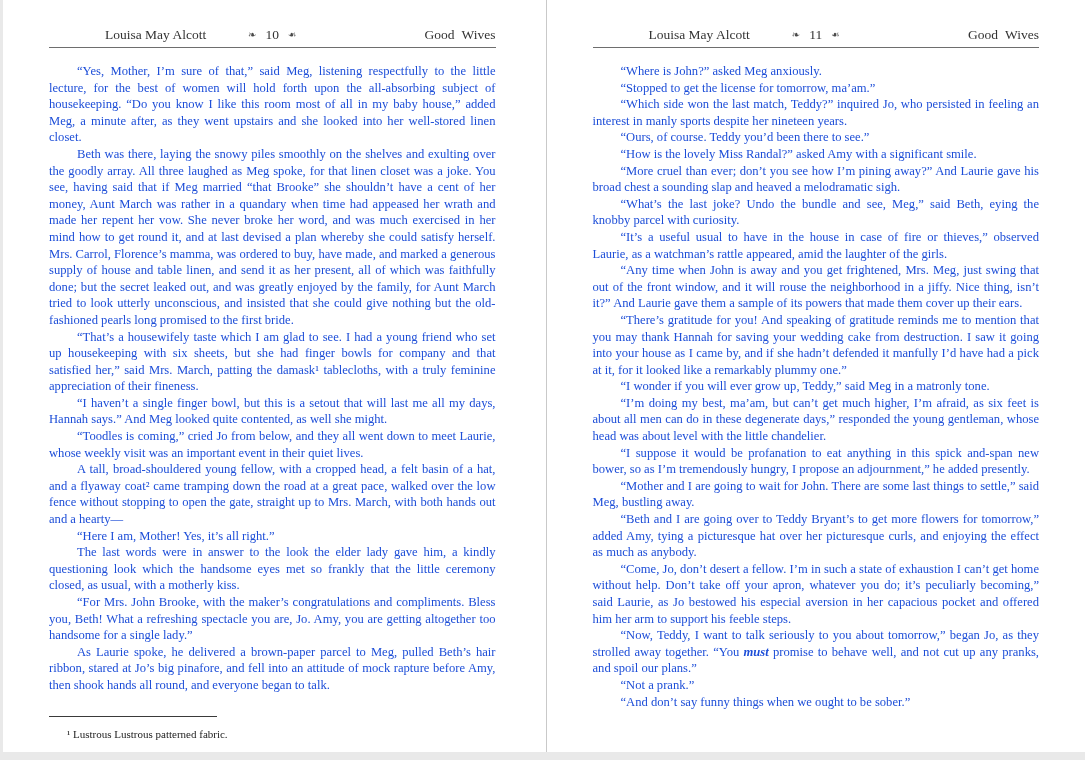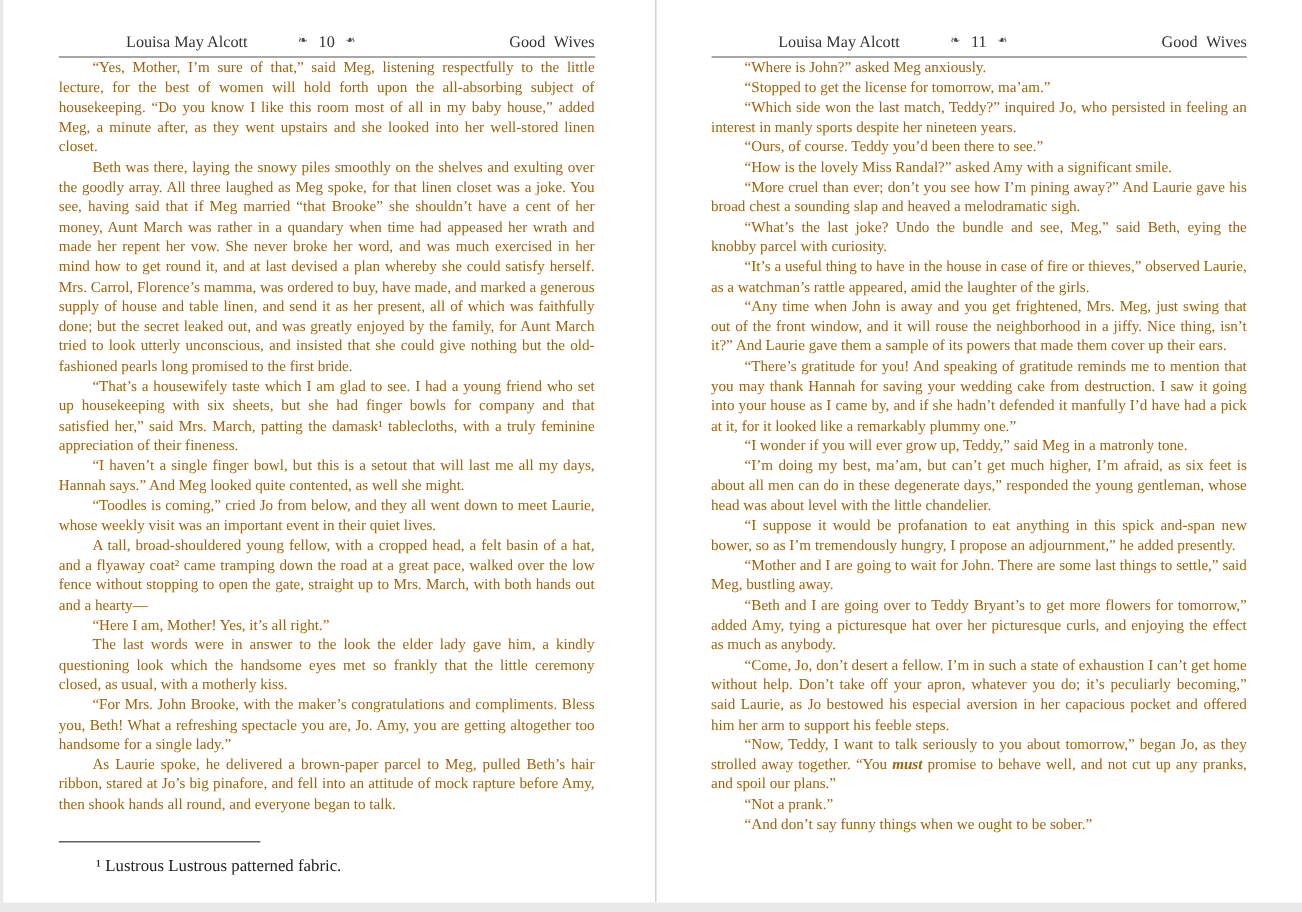--- a/index.html
+++ b/index.html
@@ -39,33 +39,34 @@
     bottom:4px;white-space:nowrap;
     display:flex;align-items:center;gap:9px;
   }
   .orn{
     font-family:"DejaVu Sans", sans-serif;
     font-size:10px;color:#4a4a4a;line-height:1;
   }
   .orn.flip{display:inline-block;transform:scaleX(-1);}
 
   .page-body{
+    margin-top:15px;
     font-size:12.6px;
     line-height:16.6px;
-    color:#a16207;
+    color:#1d4ed8;
     text-align:justify;
   }
   .page-body p{margin:0;text-indent:28px;}
   .page-body em{font-style:italic;font-weight:bold;}
 
   .footnotes{margin-top:22px;}
   .fn-rule{width:168px;border-top:1px solid #3a3a3a;margin:0 0 9px 0;}
   .footnotes p{
-    margin:13px;
-    font-size:14px;
+    margin:0;
+    font-size:11px;
     line-height:16px;
     text-indent:18px;
     text-align:left;
     color:#222;
   }
 </style>
 </head>
 <body>
 
 <div class="spread">
@@ -112,21 +113,21 @@
     </div>
 
     <div class="page-body">
       <p>“Where is John?” asked Meg anxiously.</p>
       <p>“Stopped to get the license for tomorrow, ma’am.”</p>
       <p>“Which side won the last match, Teddy?” inquired Jo, who persisted in feeling an interest in manly sports despite her nineteen years.</p>
       <p>“Ours, of course. Teddy you’d been there to see.”</p>
       <p>“How is the lovely Miss Randal?” asked Amy with a significant smile.</p>
       <p>“More cruel than ever; don’t you see how I’m pining away?” And Laurie gave his broad chest a sounding slap and heaved a melodramatic sigh.</p>
       <p>“What’s the last joke? Undo the bundle and see, Meg,” said Beth, eying the knobby parcel with curiosity.</p>
-      <p>“It’s a useful thing to have in the house in case of fire or thieves,” observed Laurie, as a watchman’s rattle appeared, amid the laughter of the girls.</p>
+      <p>“It’s a useful usual to have in the house in case of fire or thieves,” observed Laurie, as a watchman’s rattle appeared, amid the laughter of the girls.</p>
       <p>“Any time when John is away and you get frightened, Mrs. Meg, just swing that out of the front window, and it will rouse the neighborhood in a jiffy. Nice thing, isn’t it?” And Laurie gave them a sample of its powers that made them cover up their ears.</p>
       <p>“There’s gratitude for you! And speaking of gratitude reminds me to mention that you may thank Hannah for saving your wedding cake from destruction. I saw it going into your house as I came by, and if she hadn’t defended it manfully I’d have had a pick at it, for it looked like a remarkably plummy one.”</p>
       <p>“I wonder if you will ever grow up, Teddy,” said Meg in a matronly tone.</p>
       <p>“I’m doing my best, ma’am, but can’t get much higher, I’m afraid, as six feet is about all men can do in these degenerate days,” responded the young gentleman, whose head was about level with the little chandelier.</p>
       <p>“I suppose it would be profanation to eat anything in this spick and-span new bower, so as I’m tremendously hungry, I propose an adjournment,” he added presently.</p>
       <p>“Mother and I are going to wait for John. There are some last things to settle,” said Meg, bustling away.</p>
       <p>“Beth and I are going over to Teddy Bryant’s to get more flowers for tomorrow,” added Amy, tying a picturesque hat over her picturesque curls, and enjoying the effect as much as anybody.</p>
       <p>“Come, Jo, don’t desert a fellow. I’m in such a state of exhaustion I can’t get home without help. Don’t take off your apron, whatever you do; it’s peculiarly becoming,” said Laurie, as Jo bestowed his especial aversion in her capacious pocket and offered him her arm to support his feeble steps.</p>
       <p>
         <span>“Now, Teddy, I want to talk seriously to you about tomorrow,” began Jo, as they strolled away together. “You </span><em>must</em><span> promise to behave well, and not cut up any pranks, and spoil our plans.”</span>

